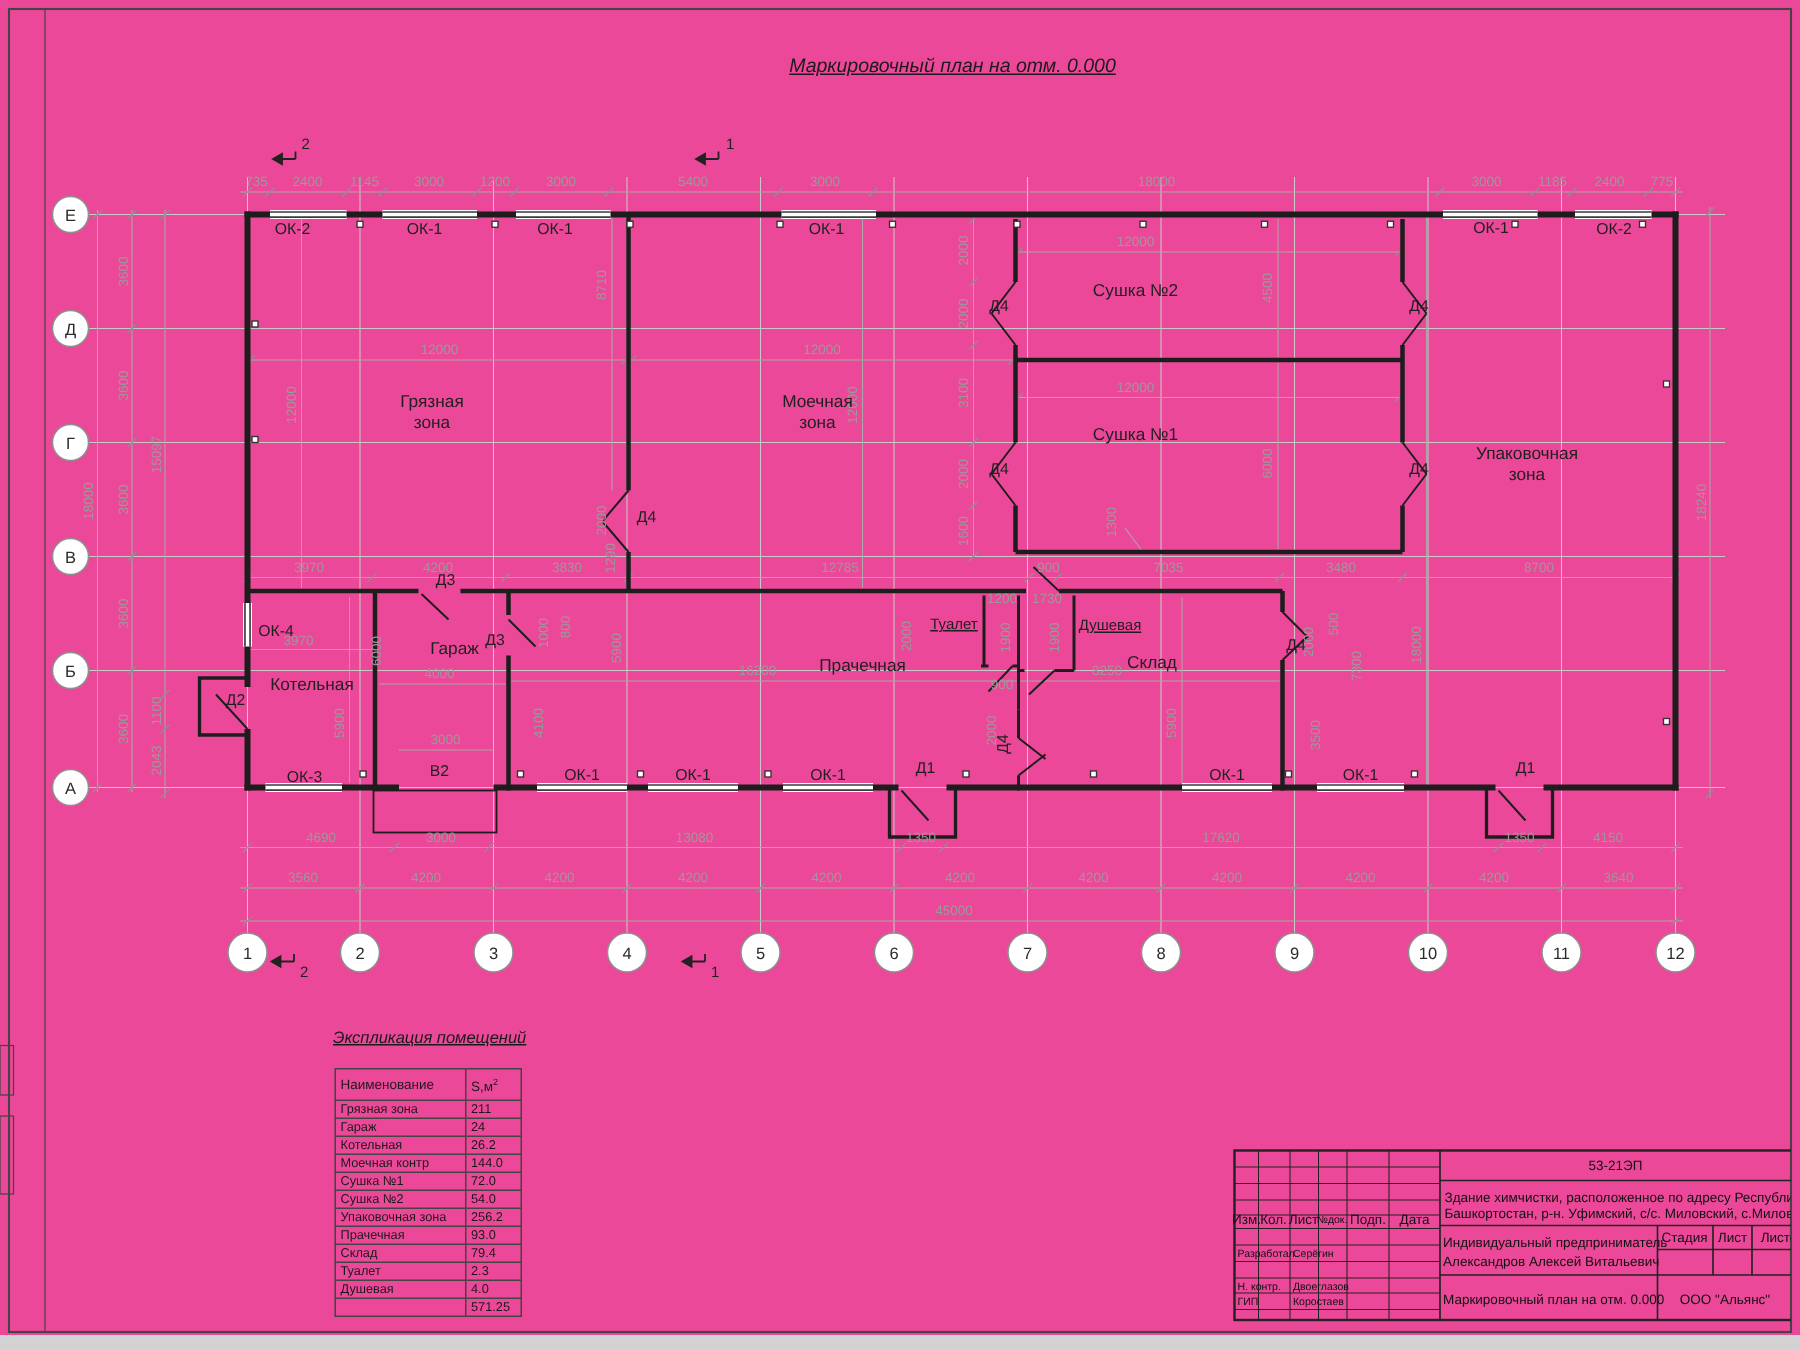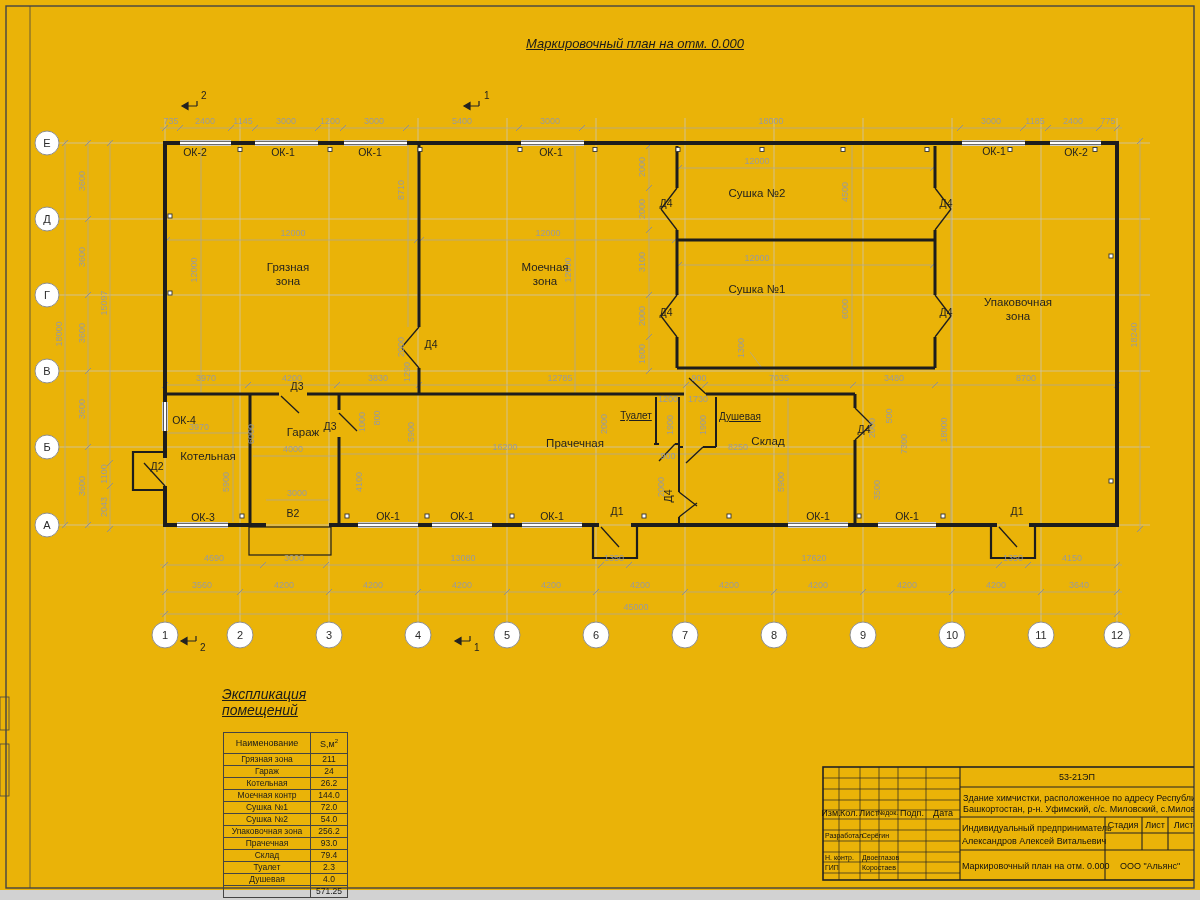--- a/index.html
+++ b/index.html
@@ -1,31 +1,31 @@
 <!DOCTYPE html>
 <html><head>
 <meta charset="utf-8">
 <style>
   html,body{margin:0;padding:0;background:#ffffff;}
-  #sheet{position:relative;width:1200px;height:900px;background:#eab308;overflow:hidden;
+  #sheet{position:relative;width:1200px;height:900px;background:#ec4899;overflow:hidden;
          font-family:"Liberation Sans",sans-serif;}
   svg text{font-family:"Liberation Sans",sans-serif;}
   .dim{font-size:9px;fill:#9a9a9a;}
   .room{font-size:11.5px;fill:#1f1f1f;}
   .open{font-size:10.5px;fill:#1f1f1f;}
   .axis{font-size:11px;fill:#2b2b2b;}
   .sec{font-size:10px;fill:#1f1f1f;}
   .st{font-size:9px;fill:#111;}
   .stS{font-size:7px;fill:#111;}
   #main-title{position:absolute;left:400px;top:36px;width:470px;text-align:center;
     font-size:13px;font-style:italic;text-decoration:underline;color:#1a1a1a;}
   #legend{position:absolute;left:218px;top:686px;width:150px;color:#1a1a1a;}
-  #legend .lt{font-size:14px;font-style:italic;text-decoration:underline;margin-left:4px;}
+  #legend .lt{font-size:11px;font-style:italic;text-decoration:underline;margin-left:4px;}
   #legend table{border-collapse:collapse;margin-top:14px;margin-left:5px;}
-  #legend td{border:1px solid #444;font-size:8.5px;color:#1a1a1a;text-align:center;
+  #legend td{border:1px solid #444;font-size:8.5px;color:#1a1a1a;text-align:left;
     padding:0 3px;height:11px;line-height:11px;white-space:nowrap;}
   #legend tr.hd td{height:20px;font-size:9px;}
   #legend td.nm{width:80px;}
   #legend td.ar{width:30px;}
   #legend sup{font-size:6px;}
 </style>
 </head>
 <body>
 <div id="sheet">
 

